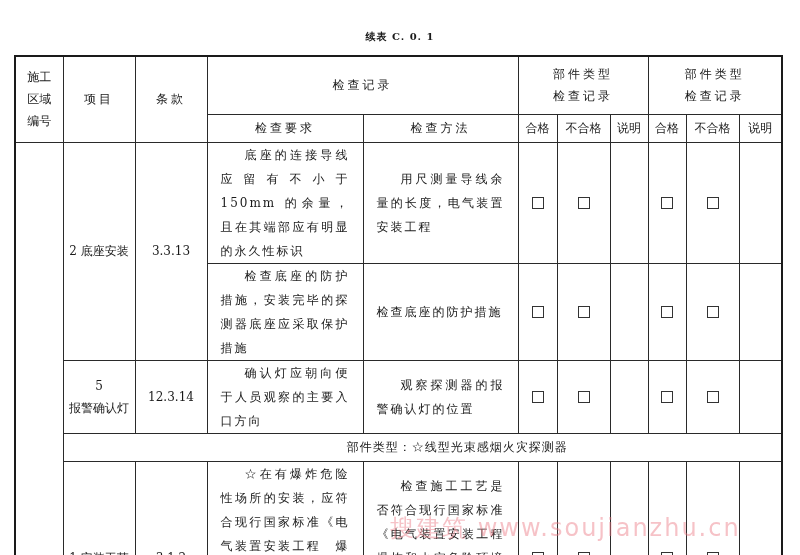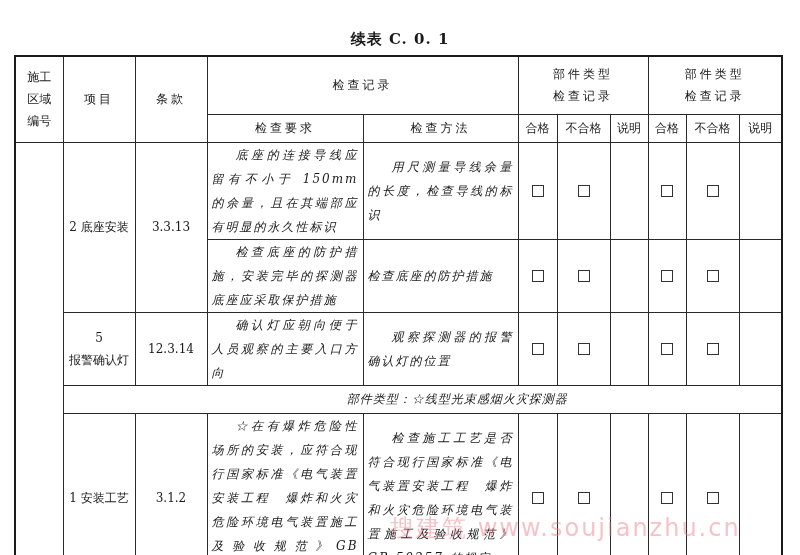--- a/index.html
+++ b/index.html
@@ -3,43 +3,43 @@
 <meta charset="utf-8">
 <style>
   html, body { margin: 0; padding: 0; background: #ffffff; }
   body {
     width: 800px; height: 555px; position: relative; overflow: hidden;
     font-family: "DejaVu Serif", "Liberation Serif", serif;
     color: #1a1a1a;
   }
   .title {
     position: absolute; top: 30px; left: 0; width: 800px; text-align: center;
-    font-size: 15px; font-weight: bold; letter-spacing: 1px;
+    font-size: 10px; font-weight: bold; letter-spacing: 1px;
   }
   table.main {
     position: absolute; left: 14px; top: 55px;
     border-collapse: collapse; table-layout: fixed;
     font-size: 12px;
   }
   table.main td {
     border: 1px solid #2a2a2a; padding: 0; text-align: center; vertical-align: middle;
     line-height: 22px;
   }
   table.main { border: 2px solid #1a1a1a; }
   .req, .meth {
-    text-align: justify !important; padding: 0 4px !important;
-    letter-spacing: 2px; line-height: 24px !important; font-style: italic;
+    text-align: justify !important; padding: 0 13px !important;
+    letter-spacing: 2px; line-height: 24px !important;
   }
   .indent { text-indent: 2em; }
   .cb {
     display: inline-block; width: 10px; height: 10px; border: 1px solid #333;
     background: #fff; vertical-align: middle;
   }
   .cat {
-    text-align: center; padding-left: 70px !important; letter-spacing: 1px; font-style: italic;
+    text-align: center; padding-left: 70px !important; letter-spacing: 1px;
   }
   .sp { letter-spacing: 3px; }
   .watermark {
     position: absolute; left: 390px; top: 512px;
     font-family: "DejaVu Sans", sans-serif; font-size: 24px;
     color: rgba(235, 120, 130, 0.45); letter-spacing: 2px; white-space: nowrap;
   }
 </style>
 </head>
 <body>
@@ -88,21 +88,21 @@
     <td>合格</td>
     <td>不合格</td>
     <td>说明</td>
   </tr>
 
   <tr style="height:96px">
     <td rowspan="5"></td>
     <td rowspan="2">2 底座安装</td>
     <td rowspan="2">3.3.13</td>
     <td class="req indent">底座的连接导线应留有不小于 150mm 的余量，且在其端部应有明显的永久性标识</td>
-    <td class="meth indent">用尺测量导线余量的长度，检查导线的标识</td>
+    <td class="meth indent">用尺测量导线余量的长度，电气装置安装工程</td>
     <td><span class="cb"></span></td>
     <td><span class="cb"></span></td>
     <td></td>
     <td><span class="cb"></span></td>
     <td><span class="cb"></span></td>
     <td></td>
   </tr>
 
   <tr style="height:72px">
     <td class="req indent">检查底座的防护措施，安装完毕的探测器底座应采取保护措施</td>

